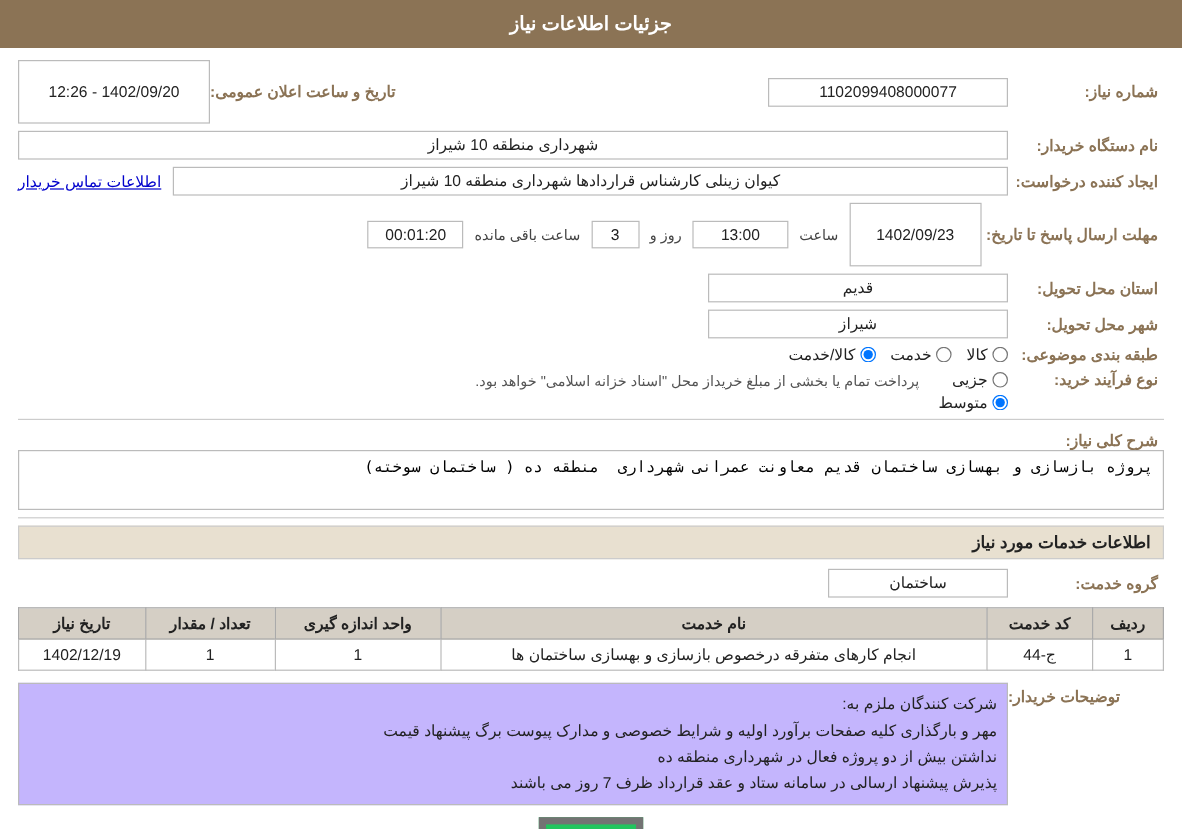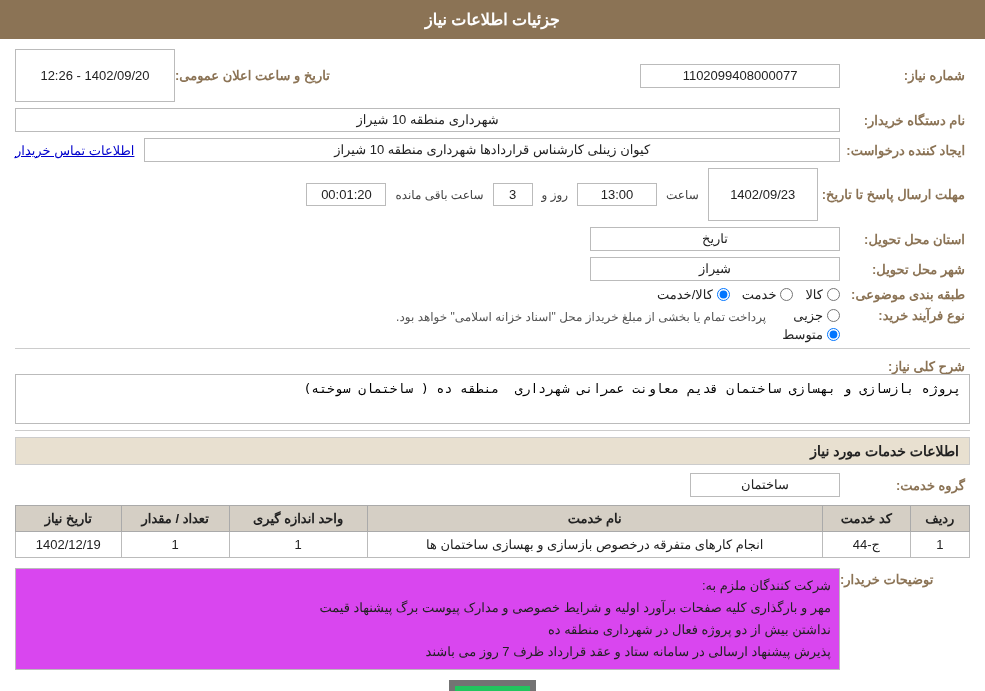--- a/index.html
+++ b/index.html
@@ -223,21 +223,21 @@
     .buyer-notes-label {
       color: #8B7355;
       font-weight: bold;
       min-width: 130px;
       text-align: left;
       padding-right: 5px;
       padding-top: 4px;
     }
     .buyer-notes-box {
       border: 1px solid #bbb;
-      background: #d946ef;
+      background: #c4b5fd;
       padding: 6px 8px;
       min-height: 80px;
       text-align: right;
       font-size: 13px;
       flex: 1;
       line-height: 1.7;
     }
     .action-buttons {
       display: flex;
       justify-content: center;
@@ -302,21 +302,21 @@
       <span class="small-lbl" style="margin:0 5px;">ساعت</span>
       <div class="time-val">13:00</div>
       <span class="small-lbl" style="margin:0 5px;">روز و</span>
       <div class="days-val">3</div>
       <span class="small-lbl" style="margin:0 5px;">ساعت باقی مانده</span>
       <div class="remain-val">00:01:20</div>
     </div>
 
     <div class="form-row">
       <span class="form-label">استان محل تحویل:</span>
-      <div class="form-value" style="max-width:250px;">تاریخ</div>
+      <div class="form-value" style="max-width:250px;">قدیم</div>
     </div>
 
     <div class="form-row">
       <span class="form-label">شهر محل تحویل:</span>
       <div class="form-value" style="max-width:250px;">شیراز</div>
     </div>
 
     <div class="form-row">
       <span class="form-label">طبقه بندی موضوعی:</span>
       <div class="radio-group">

